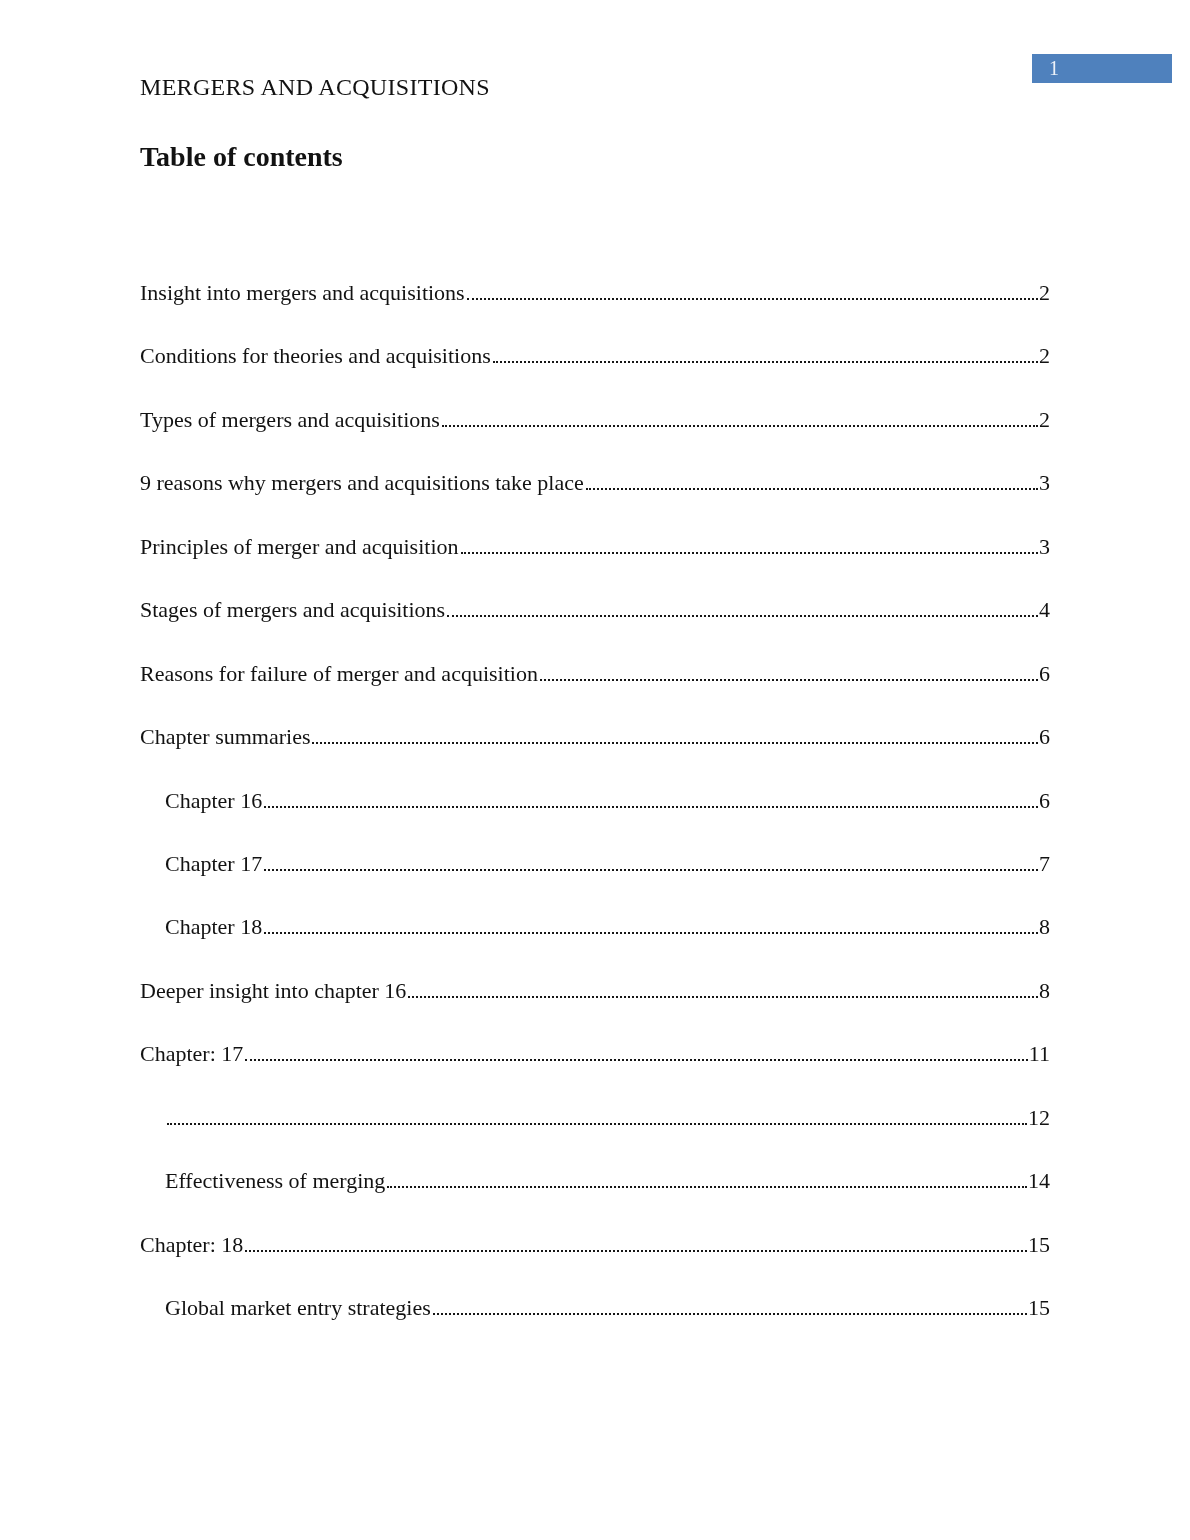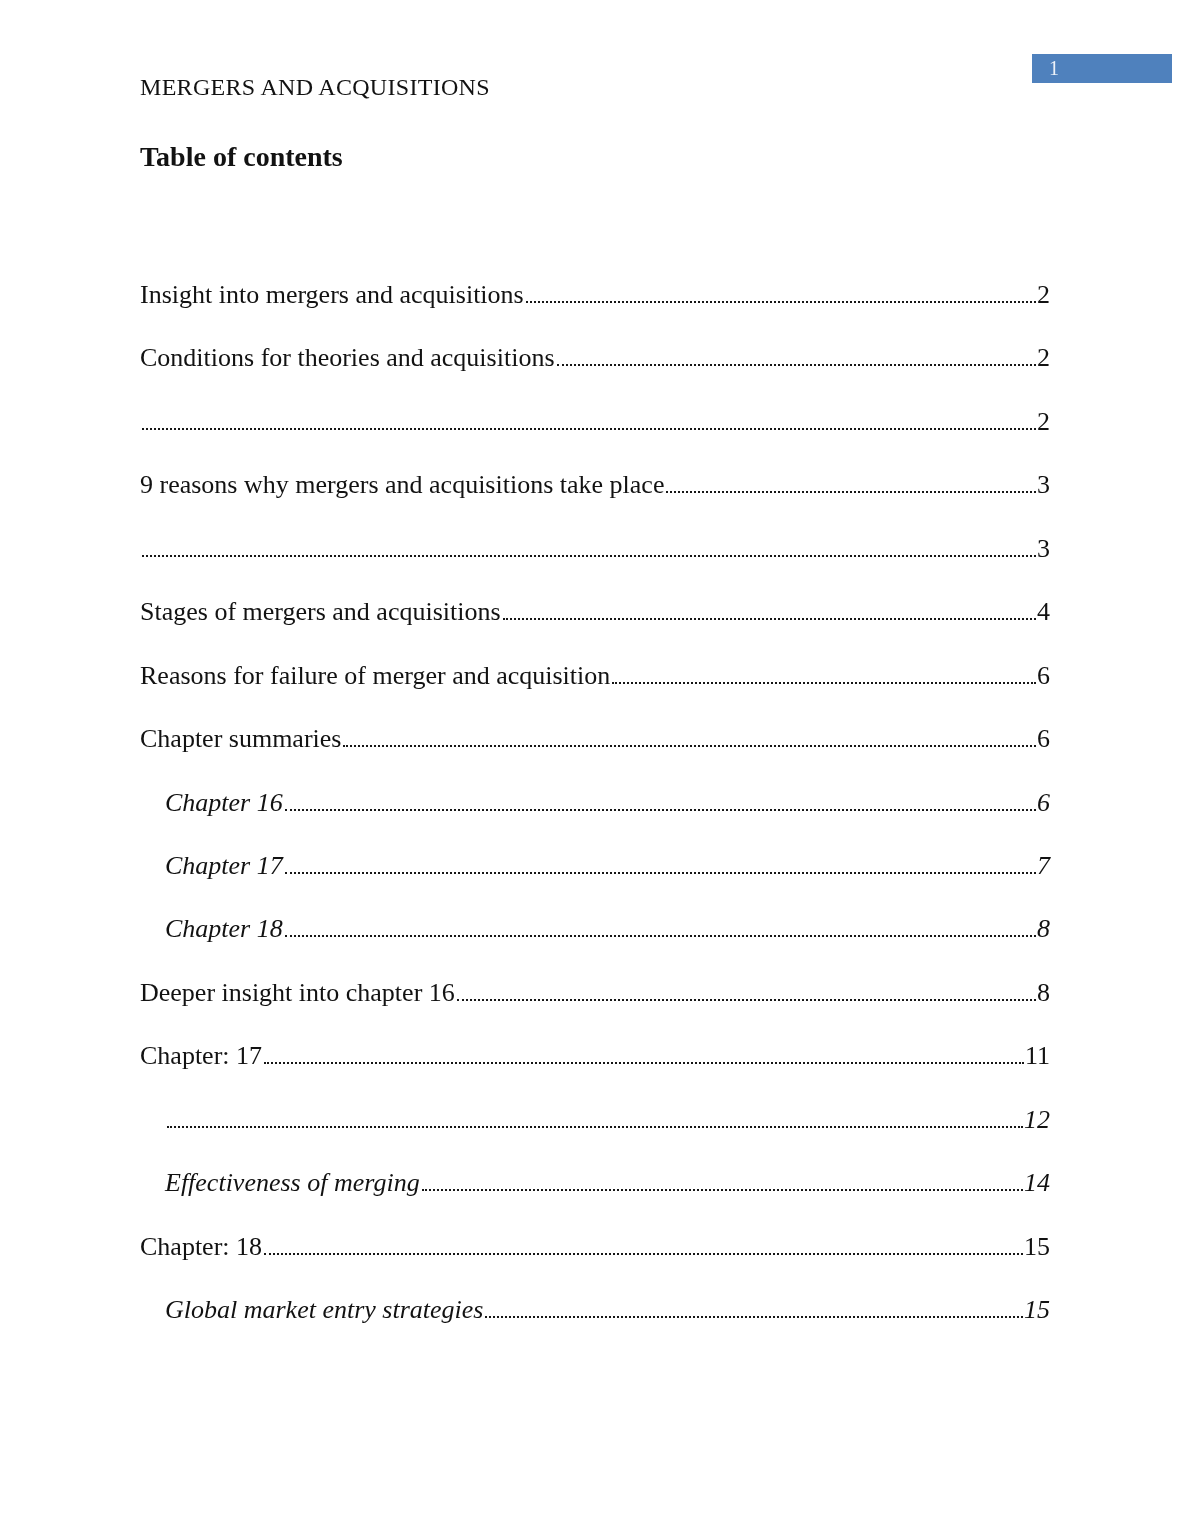--- a/index.html
+++ b/index.html
@@ -46,24 +46,24 @@
   .toc {
     position: absolute;
     left: 140px;
     top: 280px;
     width: 910px;
   }
   .toc-row {
     display: flex;
     align-items: baseline;
     height: 63.45px;
-    font-size: 26px;
+    font-size: 22px;
     justify-content: space-between;
   }
-  .toc-row.level-1 { padding-left: 25px; font-style: italic; }
+  .toc-row.level-1 { padding-left: 25px; }
   .toc-label { white-space: nowrap; }
   .toc-leader {
     flex: 1 1 auto;
     min-width: 20px;
     border-bottom: 2.4px dotted #161616;
     margin: 0 1px 0 2px;
   }
   .toc-page { white-space: nowrap; }
 </style>
 </head>
@@ -82,29 +82,31 @@
     <span class="toc-label">Insight into mergers and acquisitions</span>
     <span class="toc-leader"></span>
     <span class="toc-page">2</span>
   </div>
       <div class="toc-row">
     <span class="toc-label">Conditions for theories and acquisitions</span>
     <span class="toc-leader"></span>
     <span class="toc-page">2</span>
   </div>
       <div class="toc-row">
+    <span class="toc-label">Types of mergers and acquisitions</span>
     <span class="toc-leader"></span>
     <span class="toc-page">2</span>
   </div>
       <div class="toc-row">
     <span class="toc-label">9 reasons why mergers and acquisitions take place</span>
     <span class="toc-leader"></span>
     <span class="toc-page">3</span>
   </div>
       <div class="toc-row">
+    <span class="toc-label">Principles of merger and acquisition</span>
     <span class="toc-leader"></span>
     <span class="toc-page">3</span>
   </div>
       <div class="toc-row">
     <span class="toc-label">Stages of mergers and acquisitions</span>
     <span class="toc-leader"></span>
     <span class="toc-page">4</span>
   </div>
       <div class="toc-row">
     <span class="toc-label">Reasons for failure of merger and acquisition</span>

